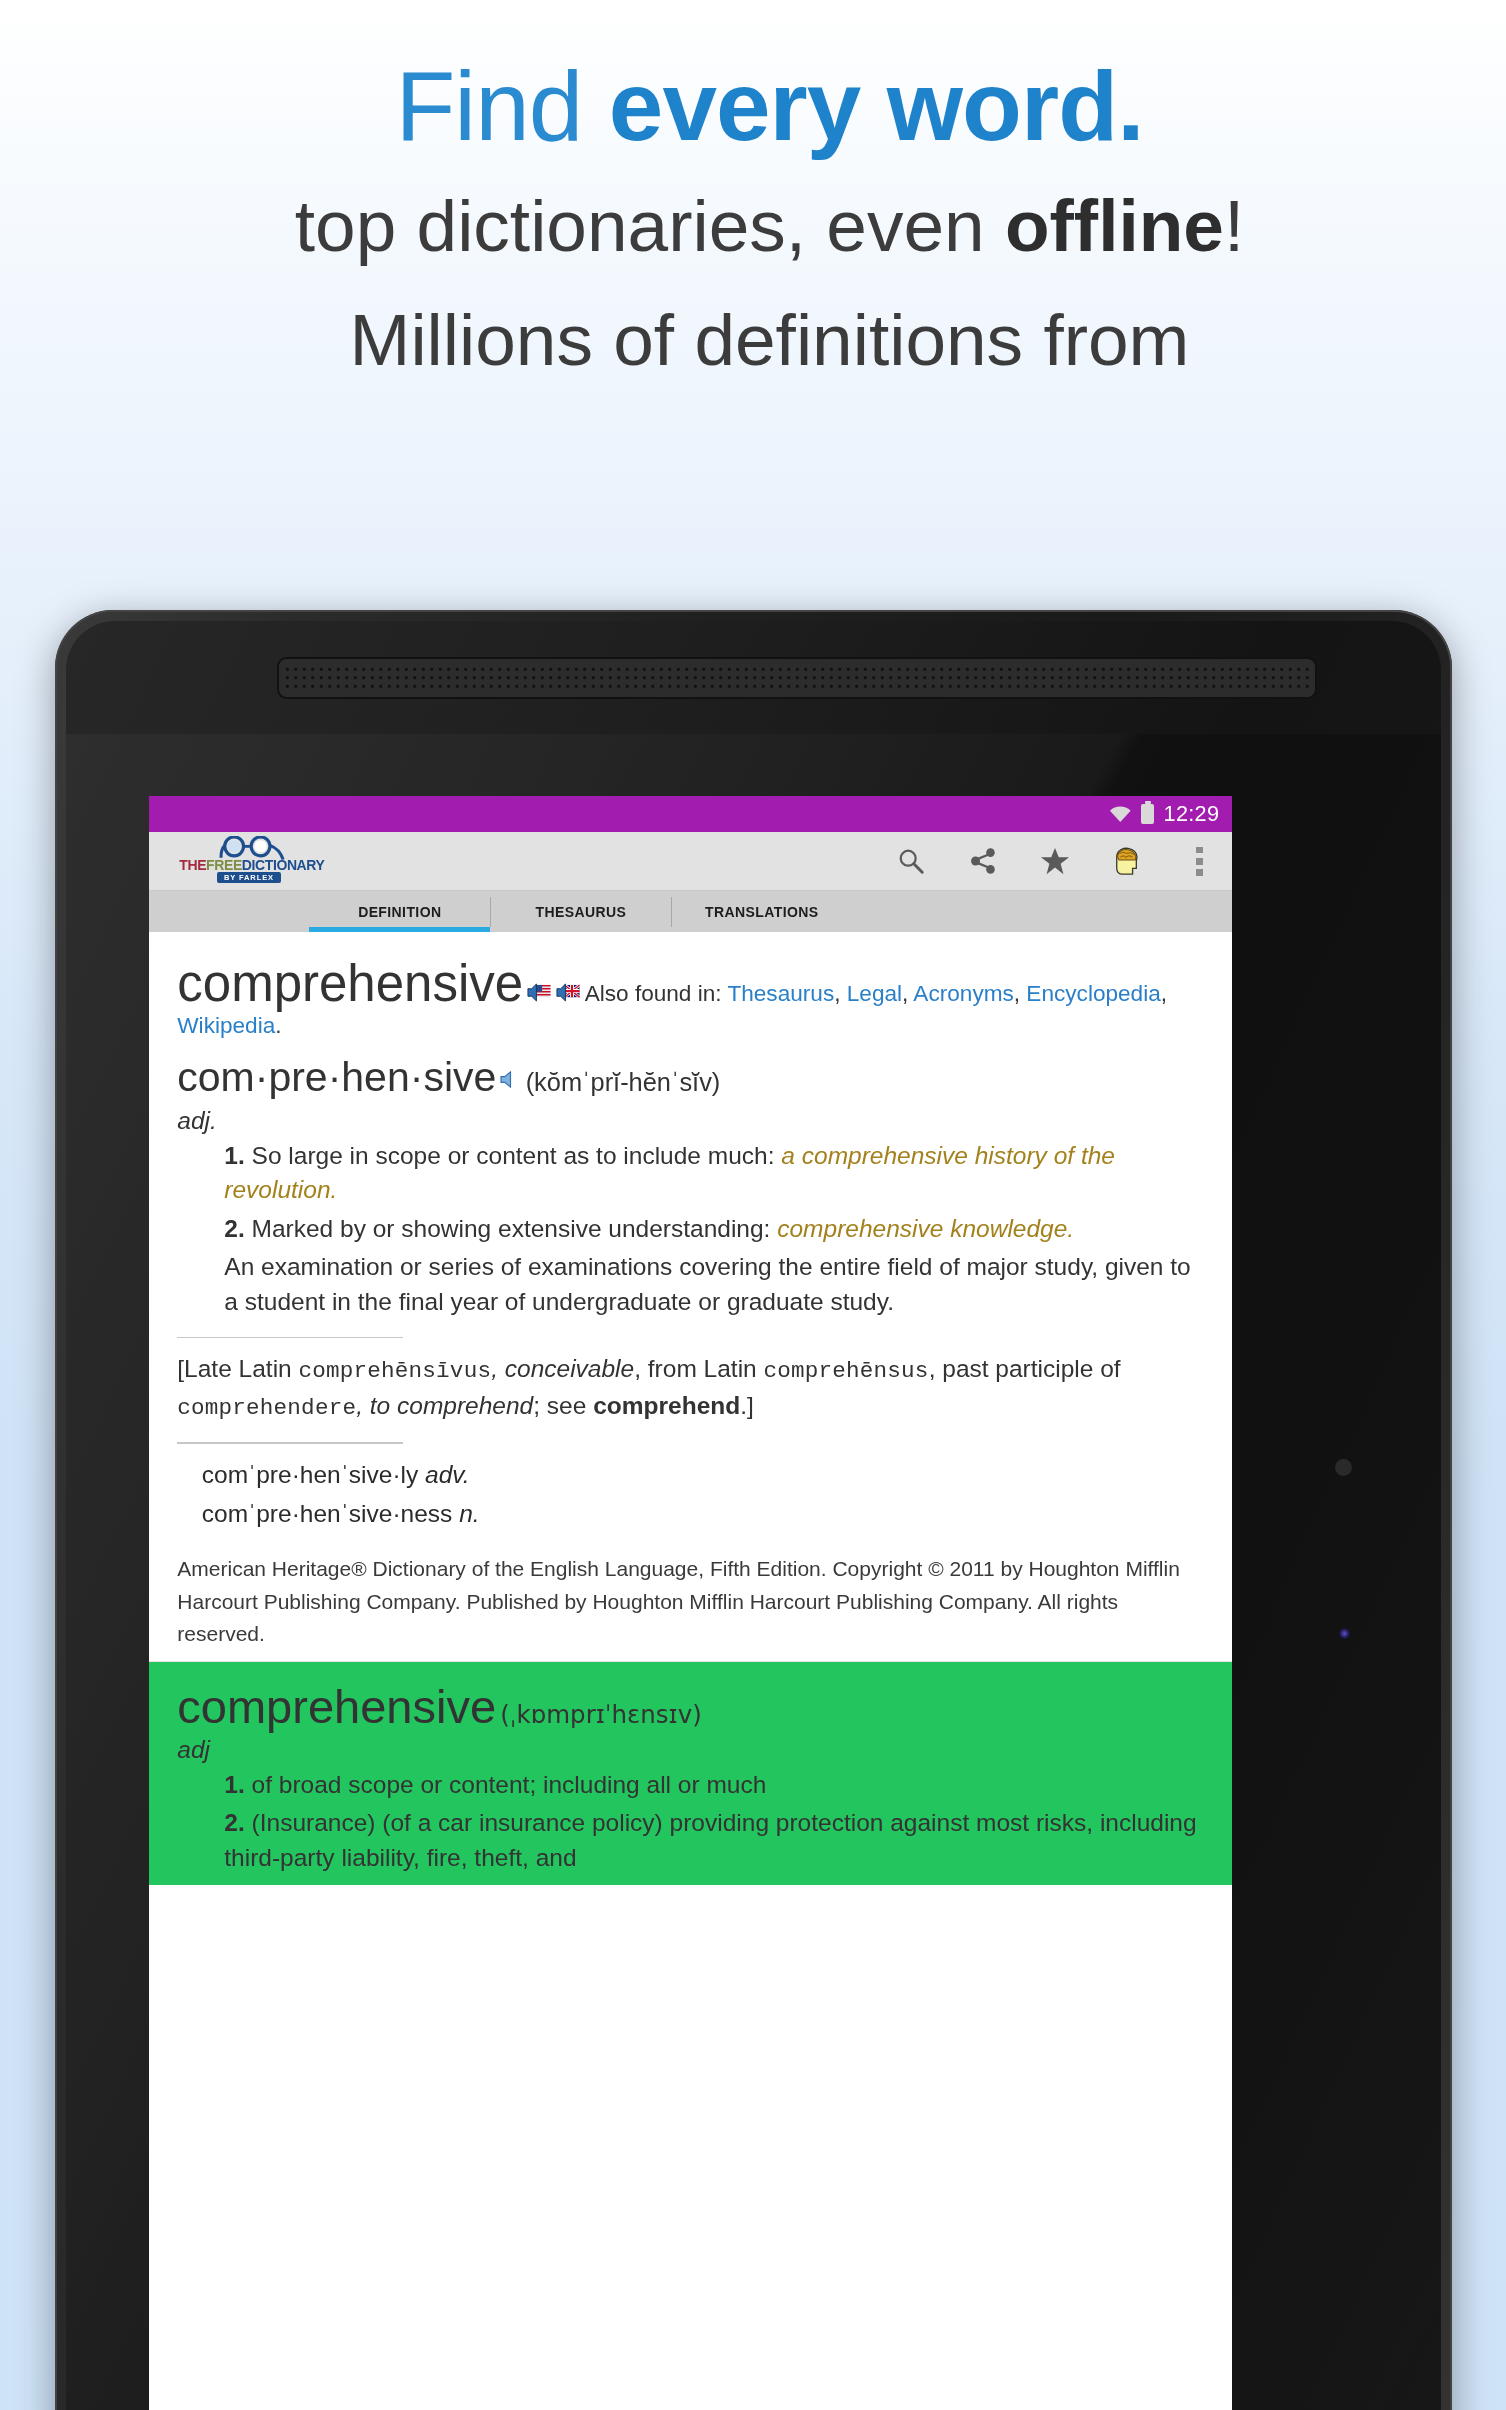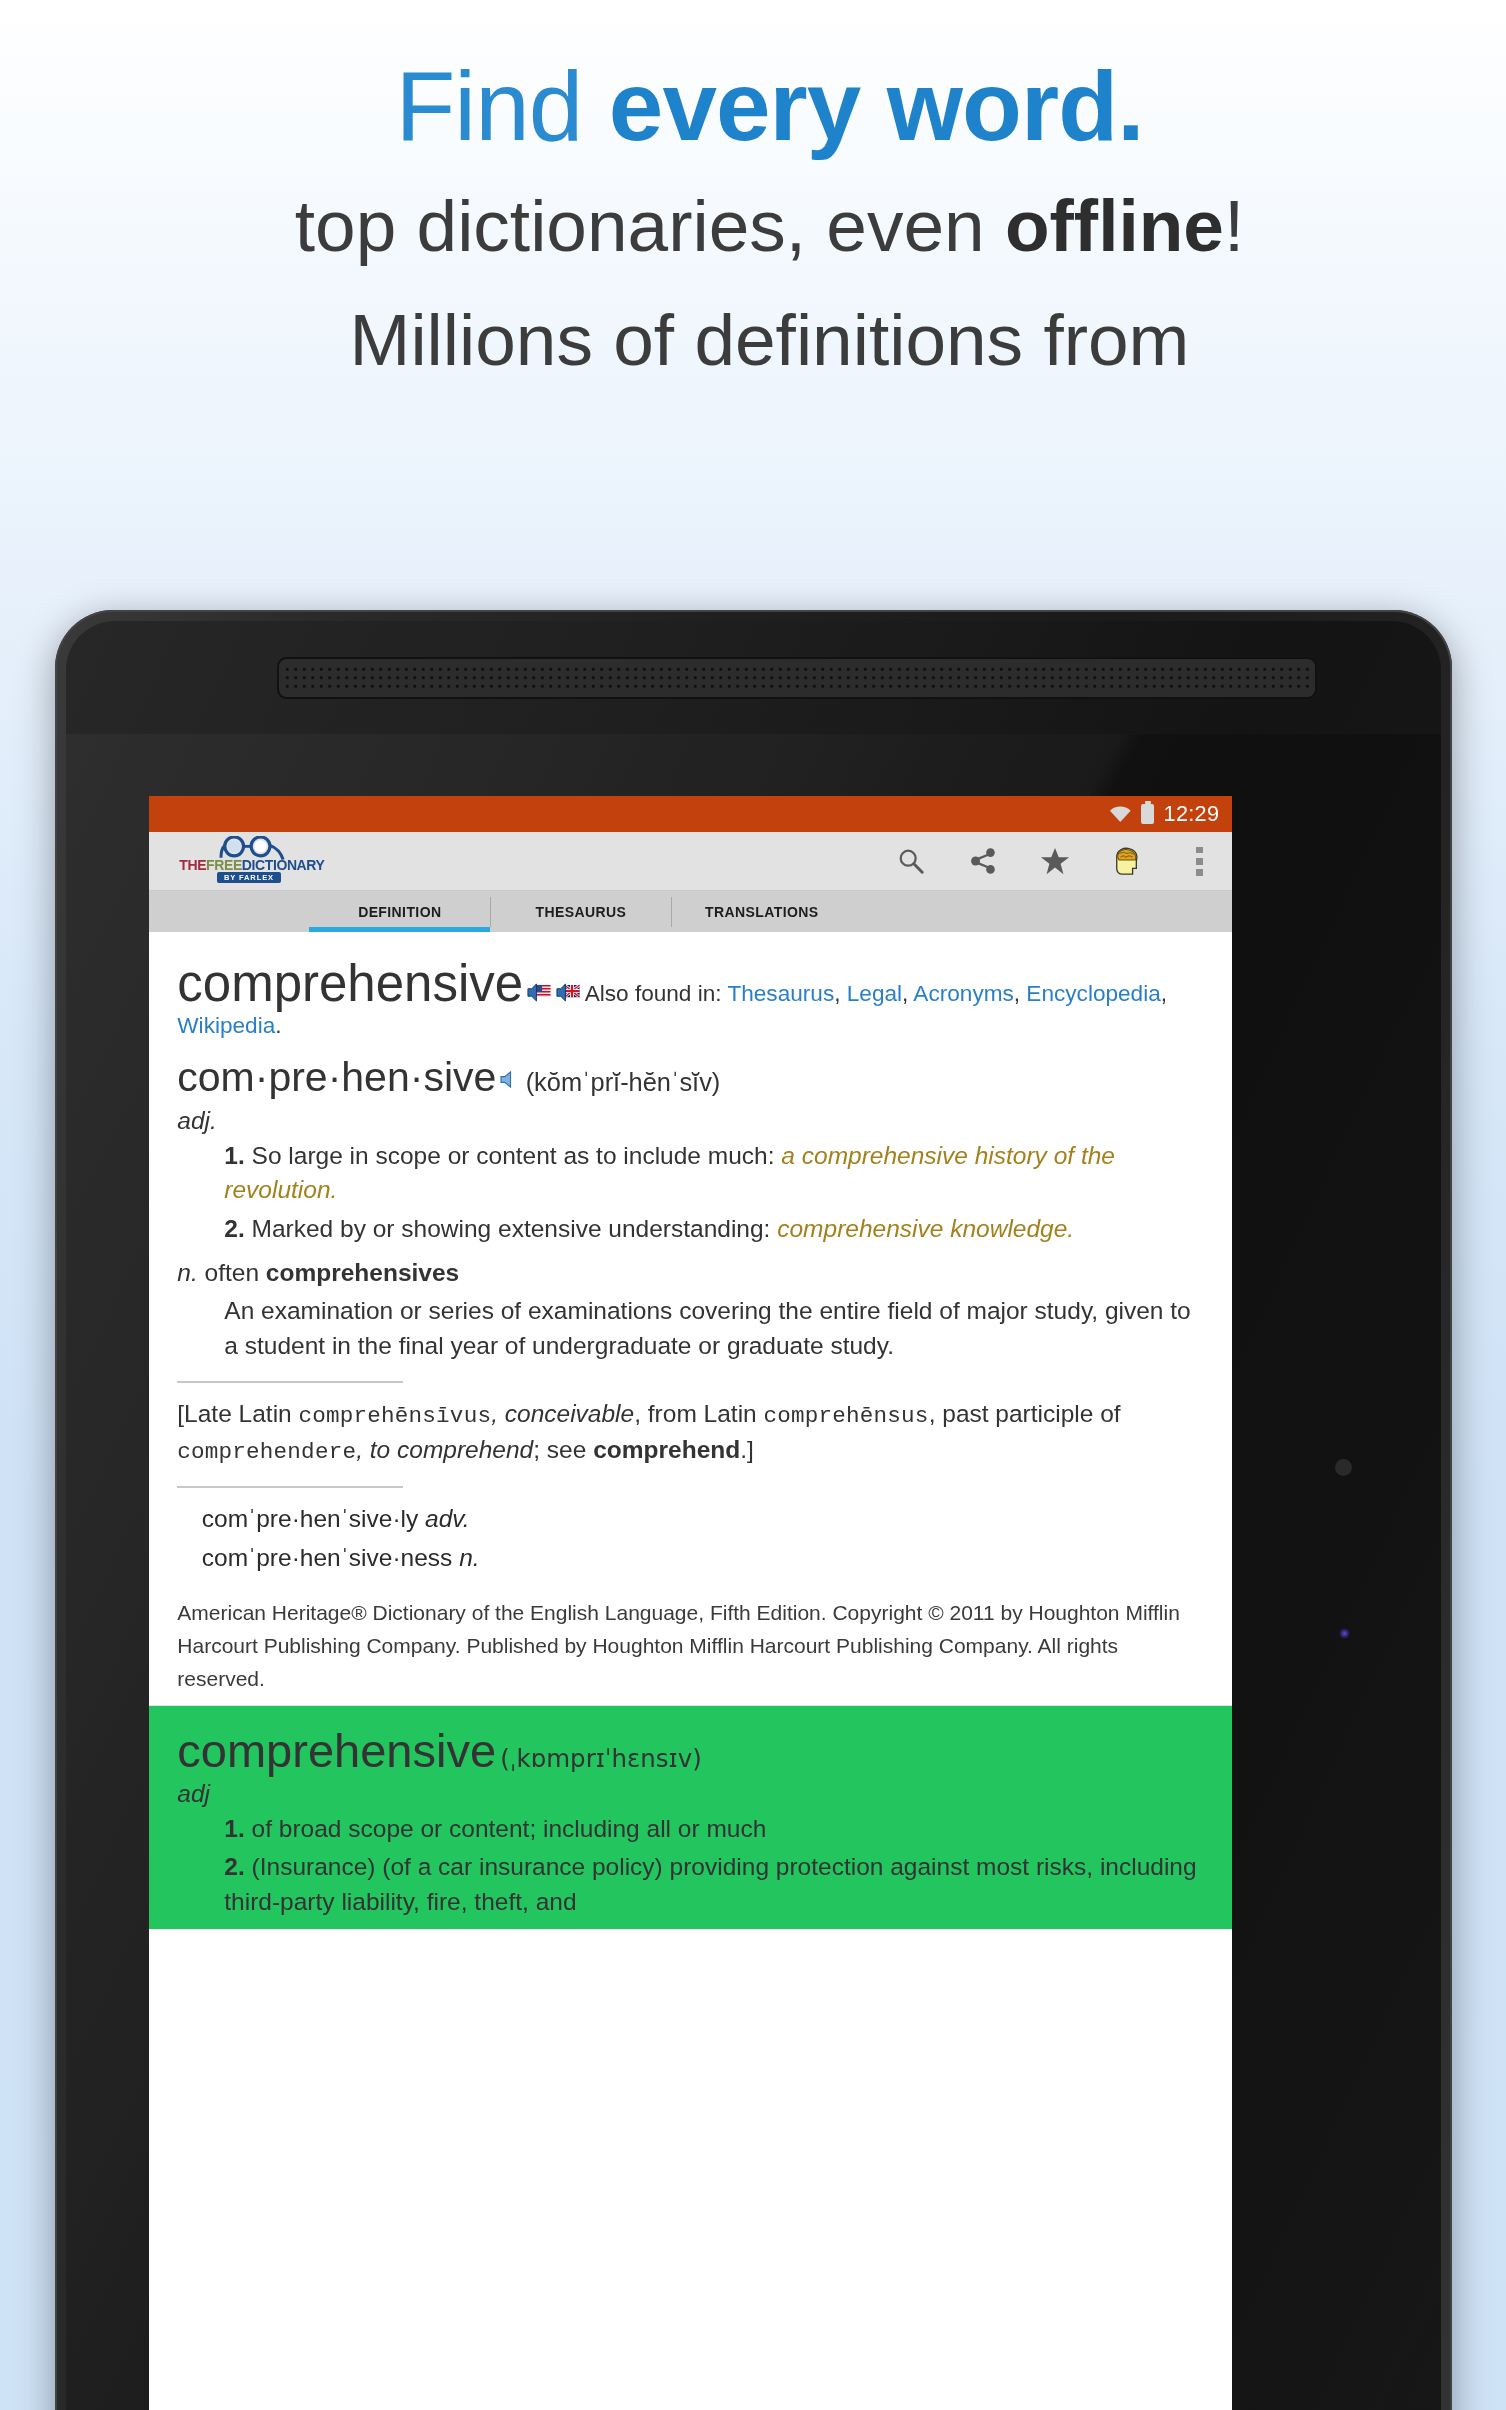--- a/index.html
+++ b/index.html
@@ -61,21 +61,21 @@
   .dot-camera{position:absolute;right:90px;top:1006px;width:13px;height:13px;border-radius:50%;
     background:radial-gradient(circle,#5a4fd8 0%,#241f55 42%,#0c0c0c 70%);box-shadow:0 0 0 2.8px #131313;}
 
   
   .screen{
     position:absolute;left:83px;top:175px;width:1083px;height:1661px;
     background:#ffffff;overflow:hidden;
   }
 
   
-  .statusbar{height:36px;background:#c2410c;position:relative;}
+  .statusbar{height:36px;background:#a21caf;position:relative;}
   .statusbar .sb-right{
     position:absolute;right:13px;top:0;height:36px;display:flex;align-items:center;gap:9.4px;
   }
   .sb-clock{color:#fff;font-size:21.7px;font-family:"Liberation Sans",sans-serif;letter-spacing:0.3px;}
   .wifi-ico{width:22.6px;height:16px;position:relative;}
   .batt-ico{width:13px;height:20px;background:#d9d9d9;border-radius:1.9px;position:relative;}
   .batt-ico:before{content:"";position:absolute;left:3.8px;top:-3.8px;width:5.6px;height:3.8px;background:#d9d9d9;border-radius:0.9px;}
 
   
   .appbar{height:58px;background:#e2e2e2;display:flex;align-items:center;position:relative;
@@ -284,21 +284,20 @@
           </div>
 
           <div class="pos ahd">adj.</div>
 
           <div class="sense ahd"><b>1.</b>
             <span>So large in scope or content as to include much: </span><span class="ex">a comprehensive history of the revolution.</span></div>
 
           <div class="sense ahd"><b>2.</b>
             <span>Marked by or showing extensive understanding: </span><span class="ex">comprehensive knowledge.</span></div>
 
-          <div class="nline ahd"><i>n.</i><span> often </span><b>comprehensives</b></div>
           <div class="ndef ahd">An examination or series of examinations covering the entire field of major study, given to a student in the final year of undergraduate or graduate study.</div>
 
           <div class="rule"></div>
 
           <div class="etym ahd"><span>[Late Latin </span><span class="lat">comprehēnsīvus</span><i>, conceivable</i><span>, from Latin </span><span class="lat">comprehēnsus</span><span>, past participle of </span><span class="lat">comprehendere</span><i>, to comprehend</i><span>; see </span><b>comprehend</b><span>.]</span></div>
 
           <div class="rule"></div>
 
           <div class="deriv ahd"><b>comˈpre·henˈsive·ly</b><i> adv.</i></div>
           <div class="deriv ahd"><b>comˈpre·henˈsive·ness</b><i> n.</i></div>

